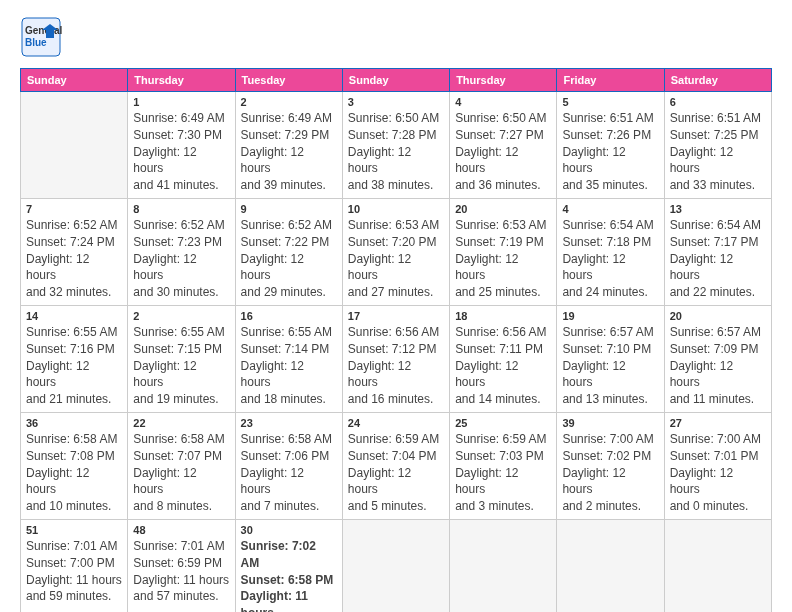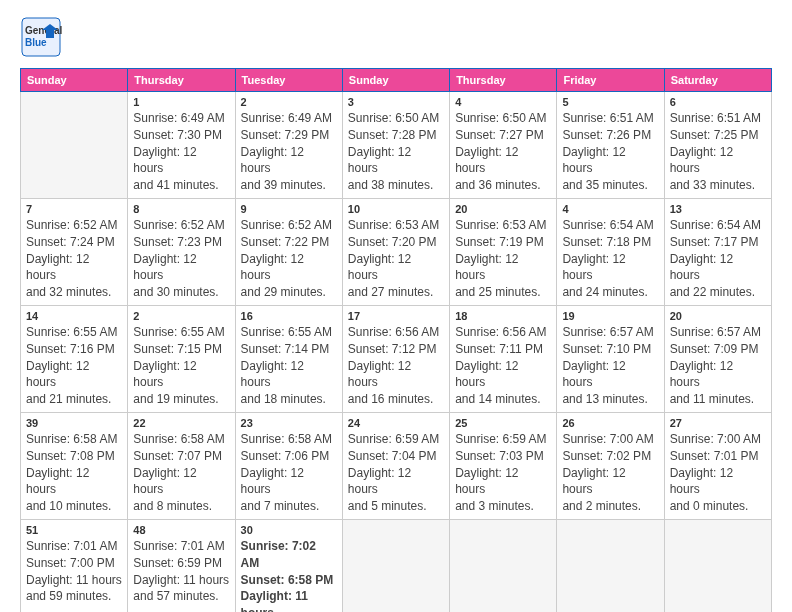--- a/index.html
+++ b/index.html
@@ -257,21 +257,21 @@
           <td>
             <span class="day-number">20</span>
             <div class="day-info" style="white-space: pre-line;">Sunrise: 6:57 AM
 Sunset: 7:09 PM
 Daylight: 12 hours
 and 11 minutes.</div>
           </td>
         </tr>
         <tr>
           <td>
-            <span class="day-number">39</span>
+            <span class="day-number">36</span>
             <div class="day-info" style="white-space: pre-line;">Sunrise: 6:58 AM
 Sunset: 7:08 PM
 Daylight: 12 hours
 and 10 minutes.</div>
           </td>
           <td>
             <span class="day-number">22</span>
             <div class="day-info" style="white-space: pre-line;">Sunrise: 6:58 AM
 Sunset: 7:07 PM
 Daylight: 12 hours
@@ -292,21 +292,21 @@
 and 5 minutes.</div>
           </td>
           <td>
             <span class="day-number">25</span>
             <div class="day-info" style="white-space: pre-line;">Sunrise: 6:59 AM
 Sunset: 7:03 PM
 Daylight: 12 hours
 and 3 minutes.</div>
           </td>
           <td>
-            <span class="day-number">26</span>
+            <span class="day-number">39</span>
             <div class="day-info" style="white-space: pre-line;">Sunrise: 7:00 AM
 Sunset: 7:02 PM
 Daylight: 12 hours
 and 2 minutes.</div>
           </td>
           <td>
             <span class="day-number">27</span>
             <div class="day-info" style="white-space: pre-line;">Sunrise: 7:00 AM
 Sunset: 7:01 PM
 Daylight: 12 hours

